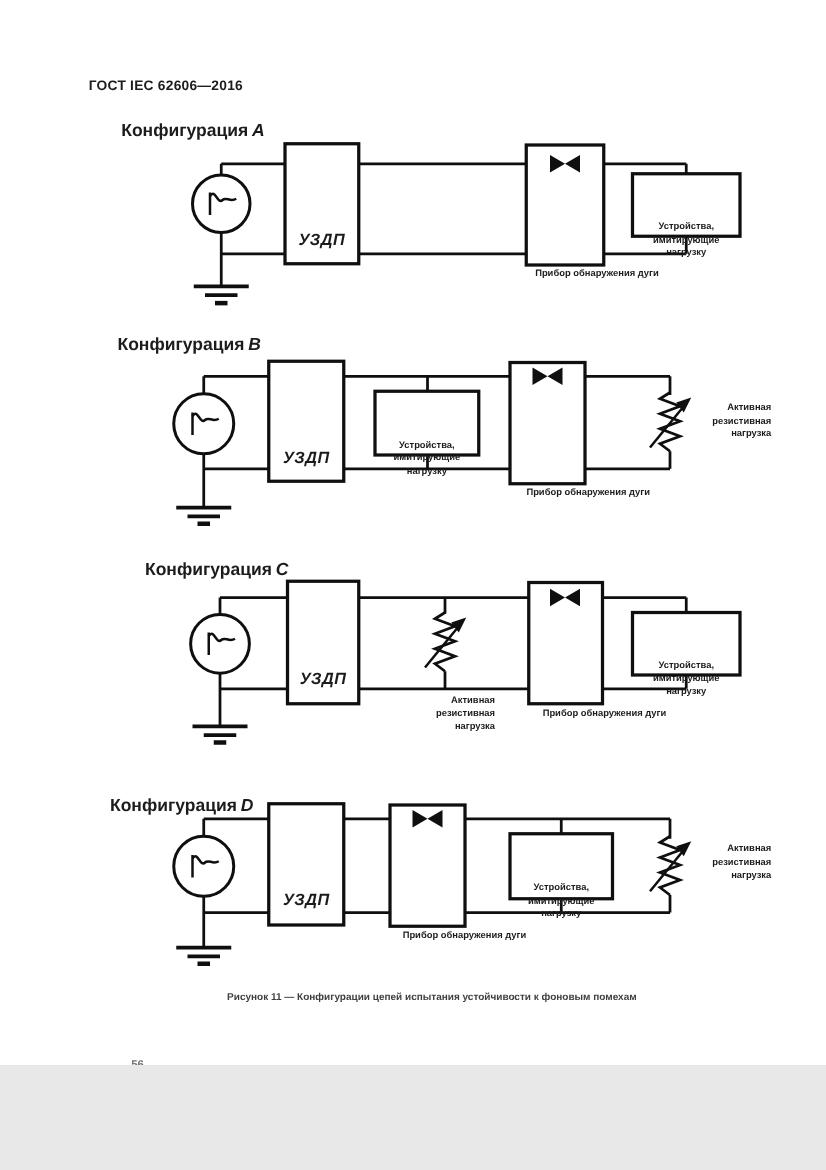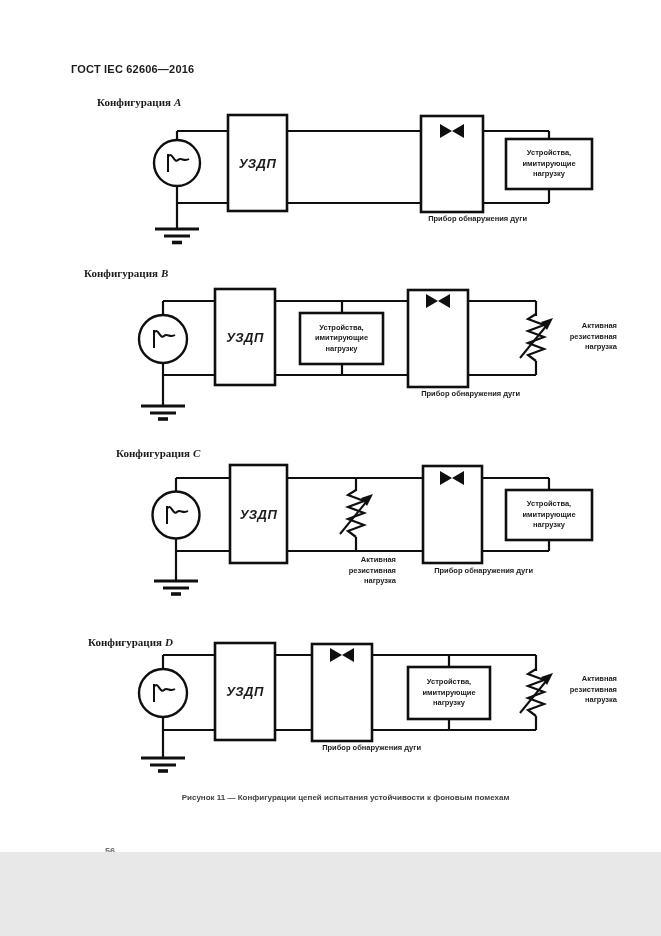--- a/index.html
+++ b/index.html
@@ -1,22 +1,22 @@
 <!DOCTYPE html>
 <html style="--line: #0f0f0f; --text: #1c1c1c; --caption: #3f3f3f; --page-number: #707070; --background: #ffffff;"><head>
 <meta charset="utf-8">
 <style>
   html,body{margin:0;padding:0;background:#e8e8e8;font-family:"Liberation Sans",sans-serif;}
   .page{position:relative;width:661px;height:852px;background:var(--background,#fff);overflow:hidden;}
   .abs{position:absolute;}
   svg.circuit{position:absolute;left:0;top:0;color:var(--line,#0f0f0f);}
   .header{left:71px;top:63px;font-size:11px;font-weight:700;color:var(--text,#1f1f1f);letter-spacing:.2px;}
-  .cfg-label{font-size:11px;font-weight:700;color:var(--text,#1f1f1f);font-family:Liberation Serif, serif;}
+  .cfg-label{font-size:14px;font-weight:700;color:var(--text,#1f1f1f);}
   .cfg-letter{font-style:italic;margin-left:3px;}
-  .box-center{display:flex;align-items:center;justify-content:center;text-align:center;}
+  .box-center{display:flex;align-items:center;justify-content:center;text-align:center;margin-top:28px;}
   .uzdp{font-size:13px;font-weight:600;color:var(--text,#1f1f1f);letter-spacing:.4px;font-style:italic;}
   .small{font-size:7.5px;font-weight:600;color:var(--text,#1f1f1f);line-height:10.5px;}
   .center{text-align:right;}
   .pre{white-space:pre-line;}
   .caption{left:15px;top:793px;width:661px;text-align:center;font-size:8px;font-weight:600;color:var(--caption,#3f3f3f);}
   .pagenum{left:77px;top:846px;font-size:9px;font-weight:600;color:var(--page-number,#707070);padding-left:28px;}
 </style>
 </head>
 <body>
 
@@ -131,21 +131,21 @@
         <polygon points="553,673 541,677 547,685" fill="currentColor" stroke="none"></polygon>
       </g>
     </g>
   </svg>
 
   <div class="abs header">ГОСТ IEC 62606—2016</div>
 
   <div class="abs cfg-label" style="left:97px;top:96px">
     <span>Конфигурация</span><span class="cfg-letter">A</span>
   </div>
-  <div class="abs cfg-label" style="left:84px;top:267px">
+  <div class="abs cfg-label" style="left:94px;top:267px">
     <span>Конфигурация</span><span class="cfg-letter">B</span>
   </div>
   <div class="abs cfg-label" style="left:116px;top:447px">
     <span>Конфигурация</span><span class="cfg-letter">C</span>
   </div>
   <div class="abs cfg-label" style="left:88px;top:636px">
     <span>Конфигурация</span><span class="cfg-letter">D</span>
   </div>
 
   <div class="abs box-center uzdp" style="left:228px;top:115px;width:59px;height:96px">УЗДП</div>

